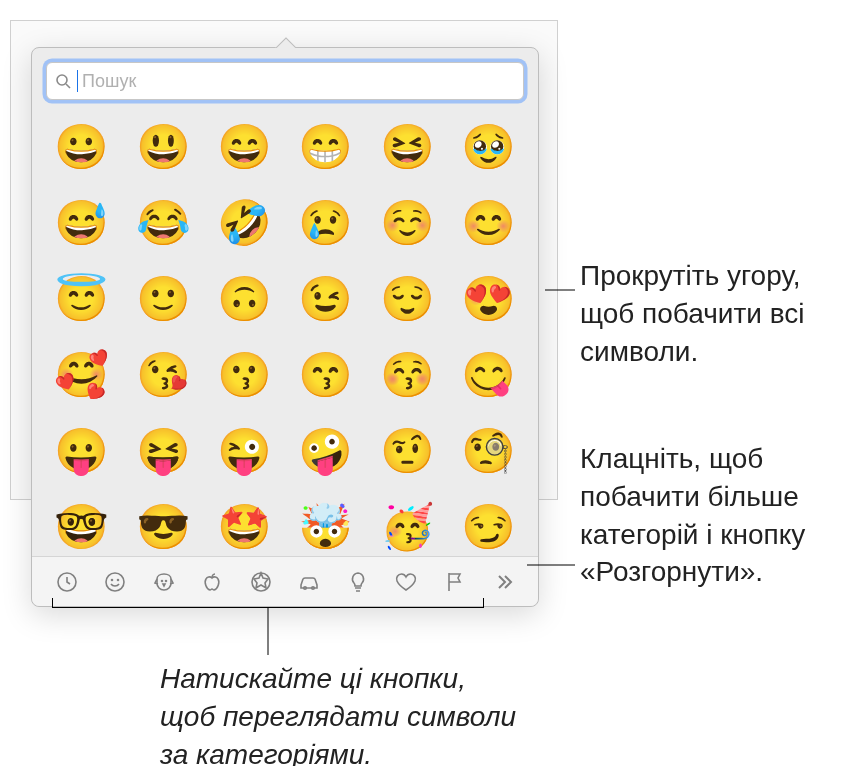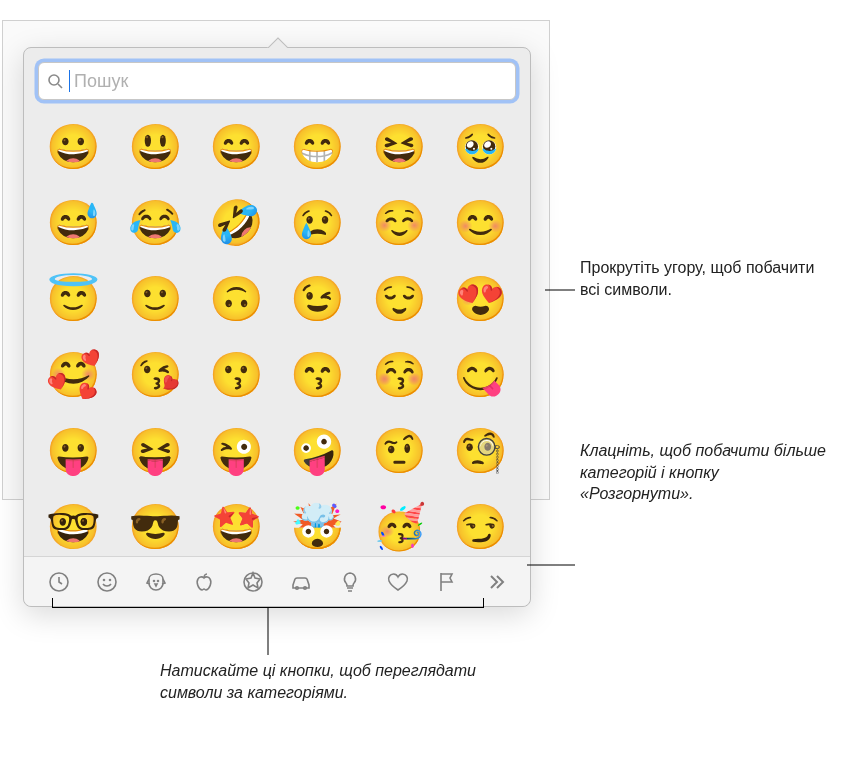--- a/index.html
+++ b/index.html
@@ -6,21 +6,21 @@
   body {
     margin: 0;
     width: 843px;
     height: 766px;
     font-family: -apple-system, "Helvetica Neue", Arial, sans-serif;
     background: #fff;
     position: relative;
   }
   .panel-wrap {
     position: absolute;
-    left: 2px;
+    left: 10px;
     top: 20px;
     width: 548px;
     height: 480px;
     background: #fafafa;
     border: 1px solid #d0d0d0;
     border-radius: 0;
   }
   .popover {
     position: absolute;
     left: 20px;
@@ -126,26 +126,26 @@
     justify-content: center;
     cursor: pointer;
     color: #808080;
     border-radius: 4px;
   }
   .cat-btn svg { width: 24px; height: 24px; display:block; }
 
   
   .callout {
     position: absolute;
-    font-size: 16px;
+    font-size: 28px;
     line-height: 1.35;
     color: #222;
   }
   .callout-1 { left: 580px; top: 257px; width: 250px; }
-  .callout-2 { left: 580px; top: 440px; width: 250px; font-style: italic; }
+  .callout-2 { left: 580px; top: 440px; width: 250px; }
   .callout-3 { left: 160px; top: 660px; width: 360px; font-style: italic; }
 
   .lead-line { position: absolute; stroke: #000; stroke-width: 1; fill: none; }
 
   .bracket {
     position: absolute;
     border: 1px solid #000;
     border-top: none;
     height: 10px;
   }

